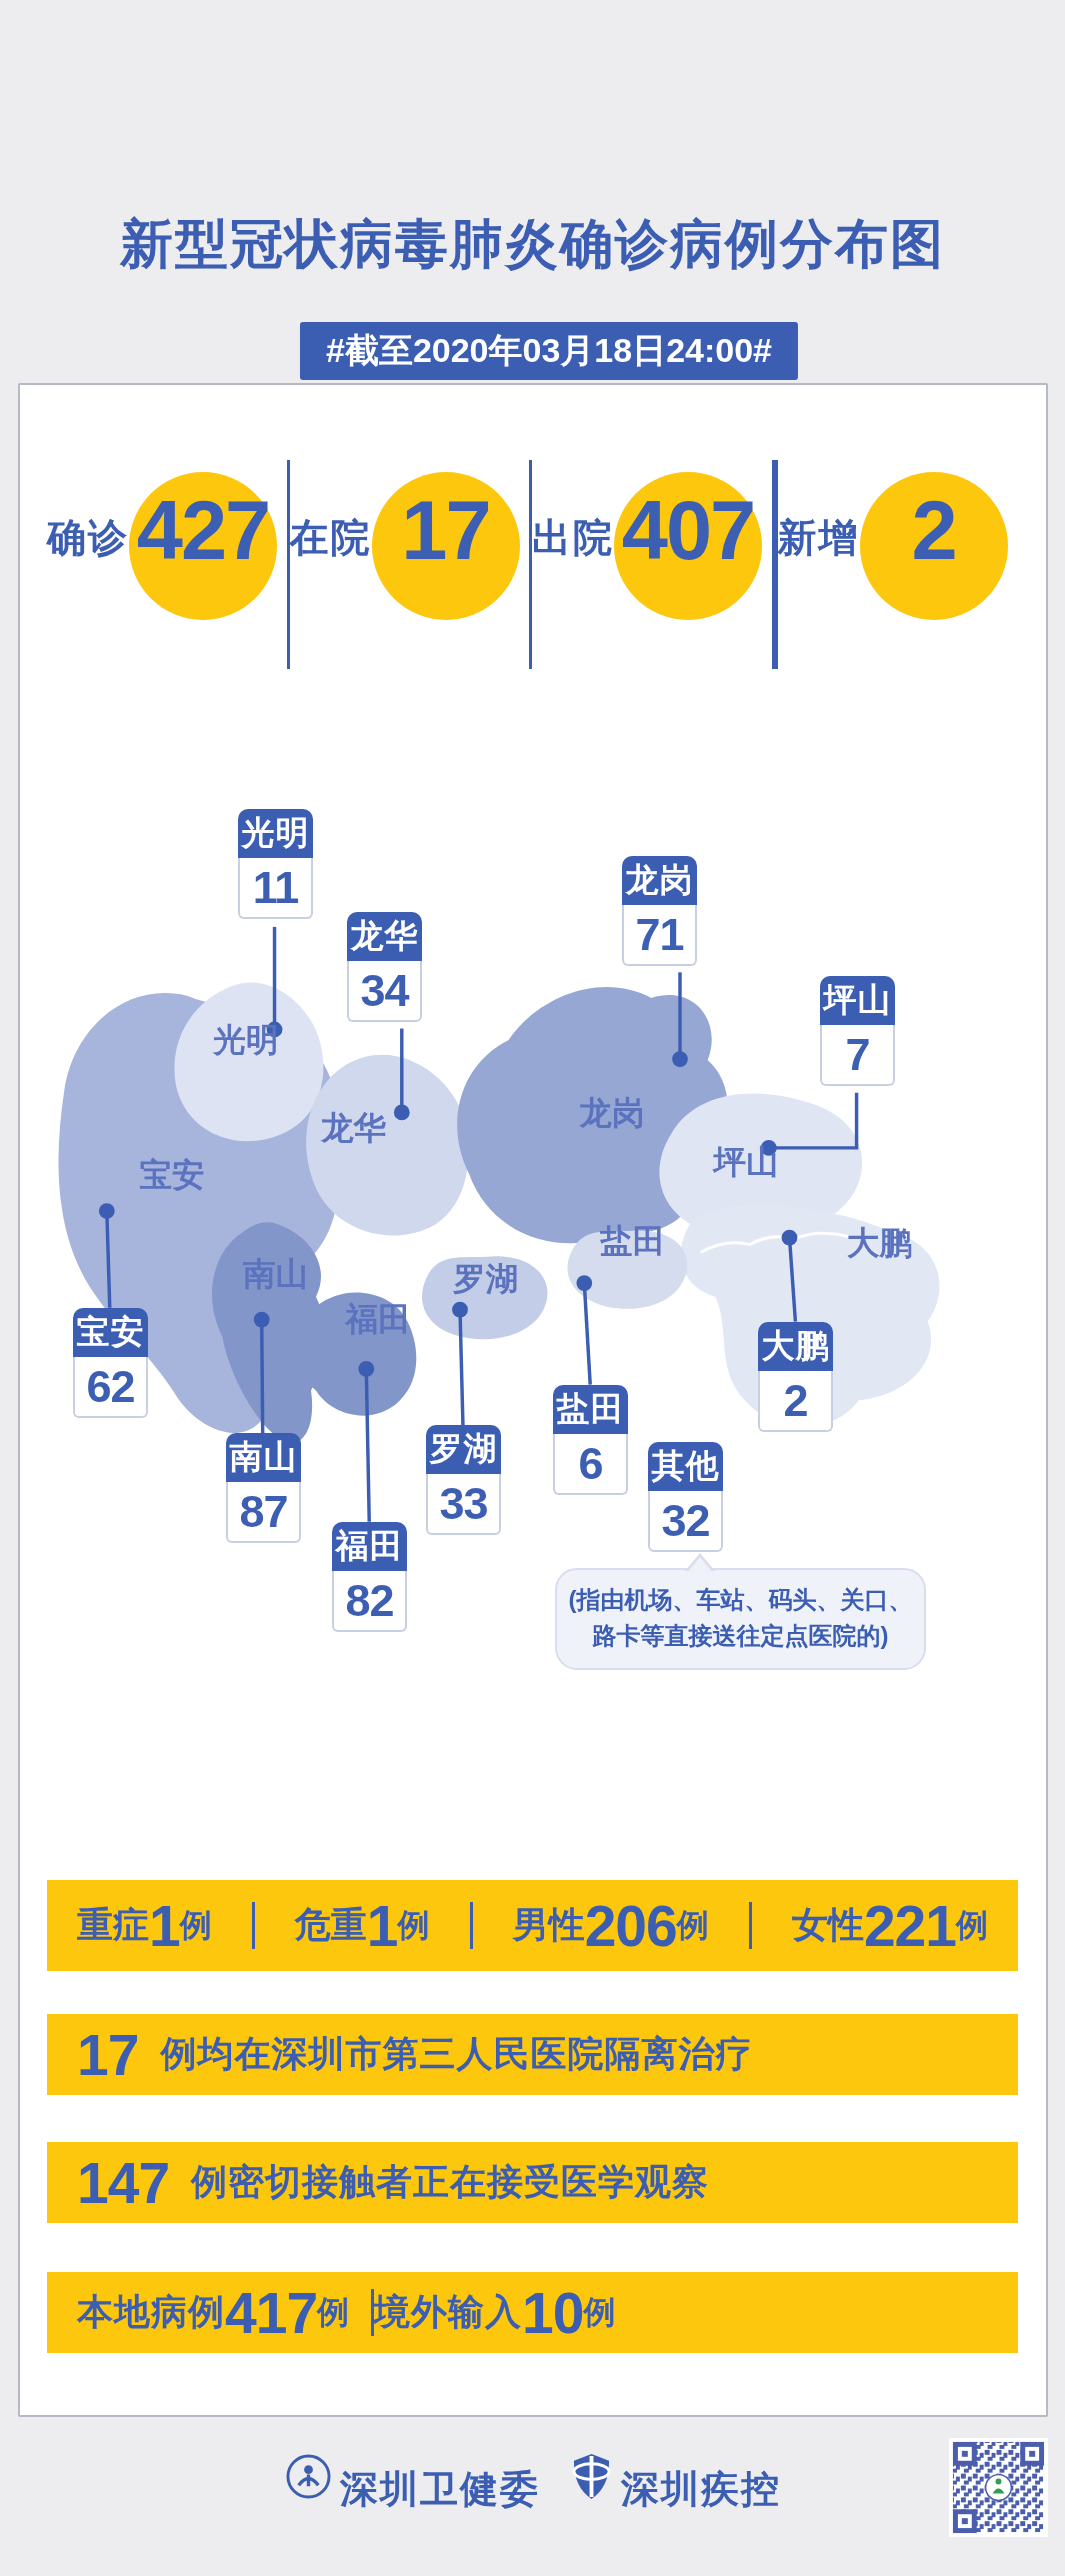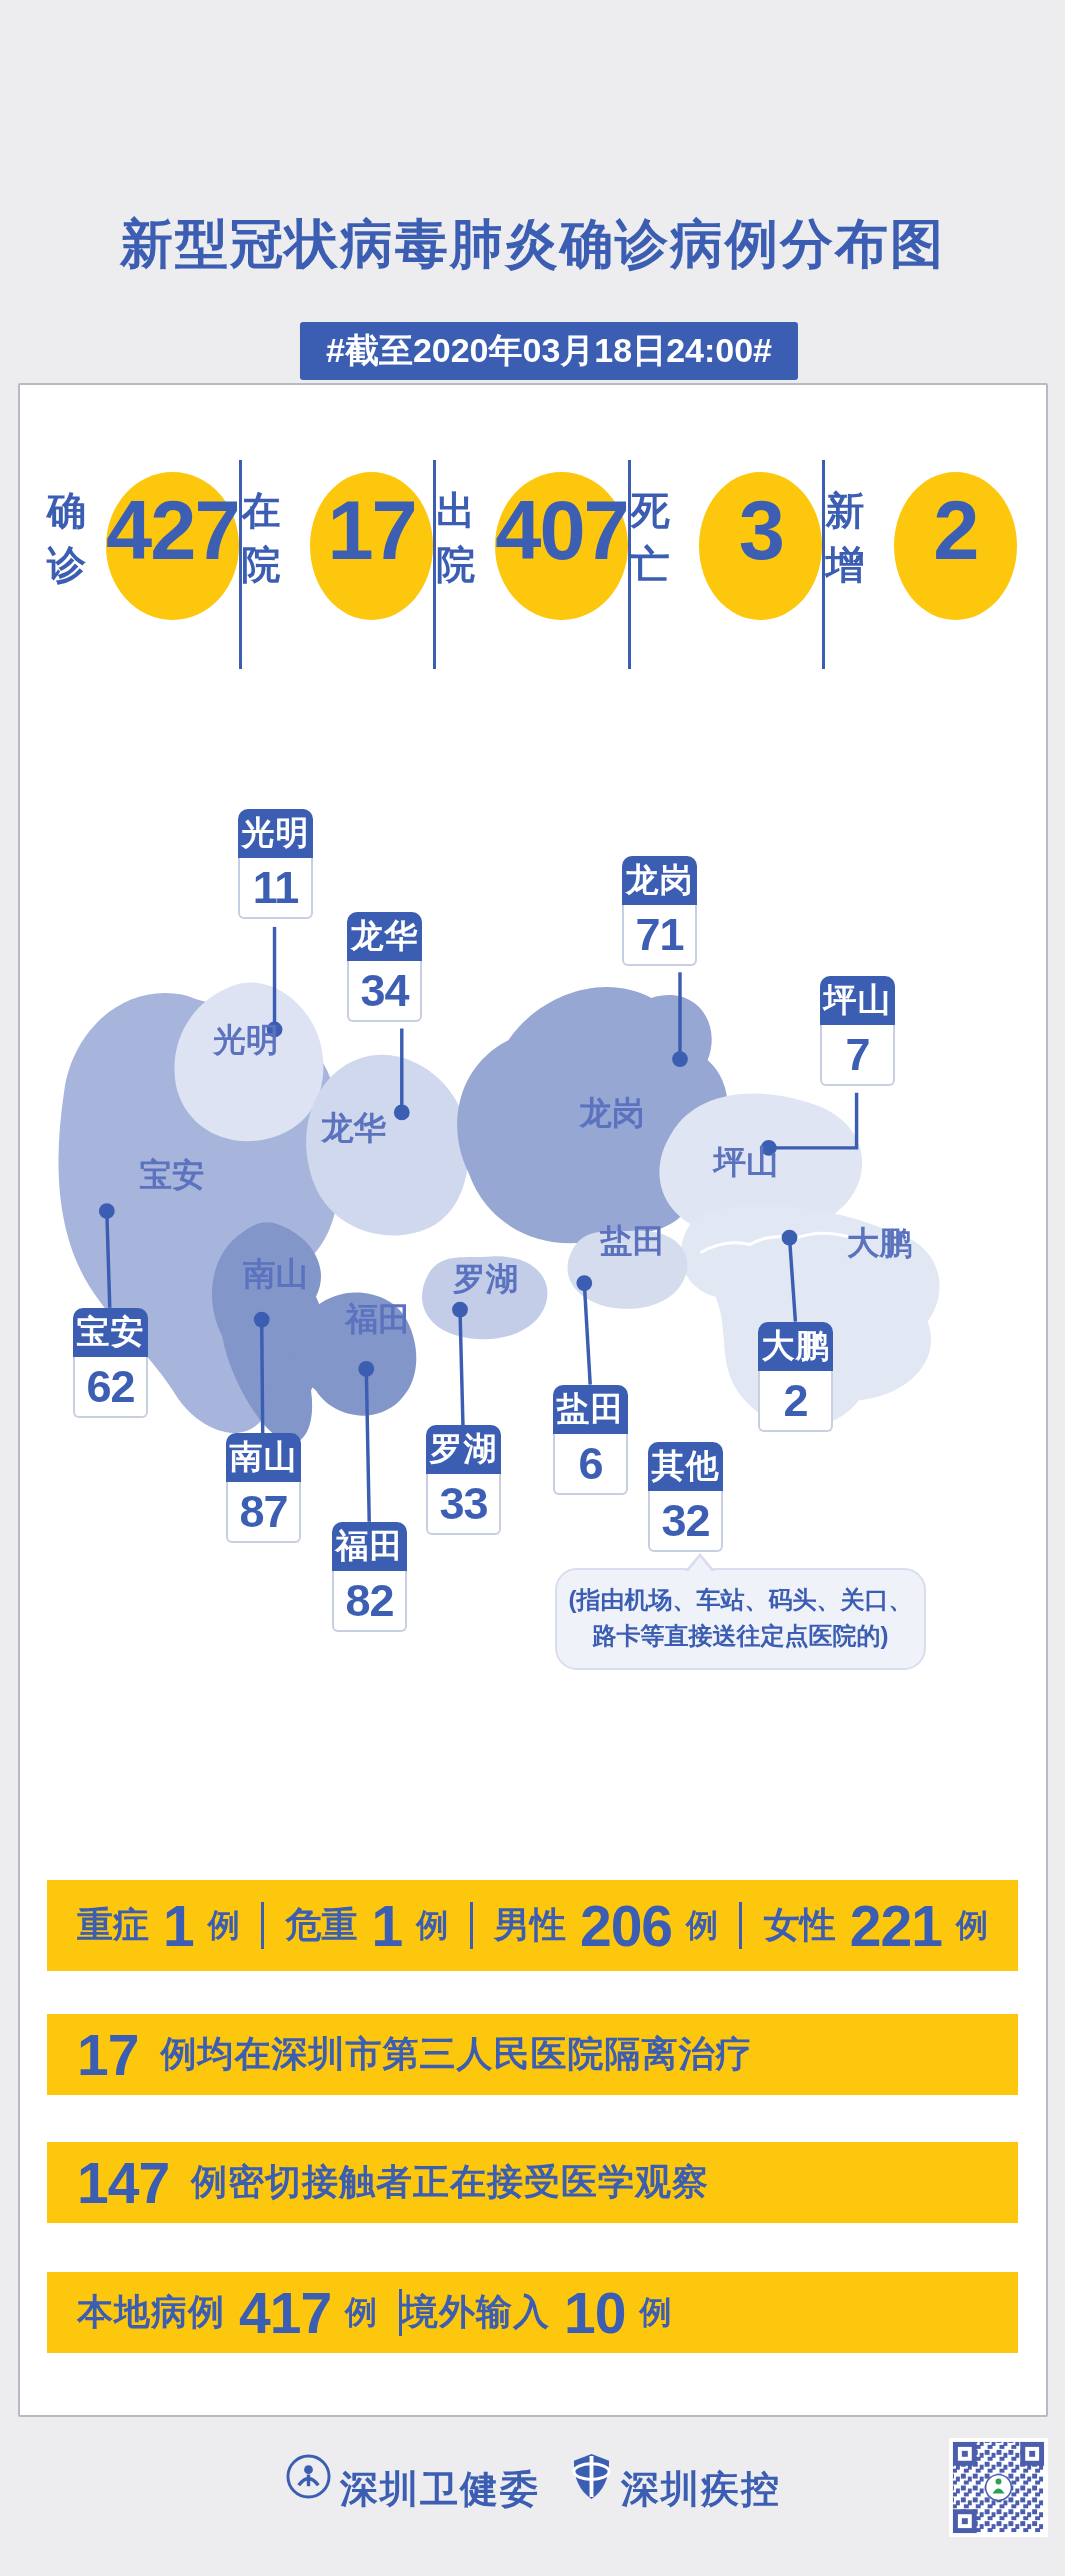--- a/index.html
+++ b/index.html
@@ -53,21 +53,21 @@
   .note:after{content:"";position:absolute;top:-13px;left:130px;width:0;height:0;
     border-left:13px solid transparent;border-right:13px solid transparent;border-bottom:16px solid #F0F2FA;}
   .note-line{color:#3B5DB2;font-size:24px;font-weight:700;text-align:center;line-height:36px;}
   
   .ybar{position:absolute;left:47px;width:971px;background:#FDC70D;color:#3B5DB2;
     display:flex;align-items:center;}
   .bar1{top:1880px;height:91px;justify-content:space-between;padding:0 30px;box-sizing:border-box;}
   .bar2{top:2014px;height:81px;padding:0 30px;box-sizing:border-box;}
   .bar3{top:2142px;height:81px;padding:0 30px;box-sizing:border-box;}
   .bar4{top:2272px;height:81px;padding:0 30px;box-sizing:border-box;}
-  .seg{display:flex;align-items:center;gap:14px;}
+  .seg{display:flex;align-items:center;gap:0;}
   .b-label{font-size:36px;font-weight:800;}
   .b-num{font-size:57px;font-weight:800;letter-spacing:-1px;}
   .b-unit{font-size:32px;font-weight:800;}
   .b-div{width:3px;height:47px;background:#3B5DB2;}
   .bar2 .b-num,.bar3 .b-num{margin-right:22px;}
   .b-text{font-size:36px;font-weight:800;letter-spacing:1px;}
   .bar4 .seg{margin-right:22px;}
   
   .footer-org{position:absolute;font-size:38px;font-weight:800;color:#3B5DB2;letter-spacing:2px;}
   #org1{left:340px;top:2464px;}
@@ -102,26 +102,20 @@
       </div>
     </div>
     <div class="stat-divider"></div>
     <div class="stat">
       <div class="stat-label">出院</div>
       <div class="stat-circle">
         <div class="stat-value">407</div>
       </div>
     </div>
     <div class="stat-divider"></div>
-    <div class="stat">
-      <div class="stat-label">死亡</div>
-      <div class="stat-circle">
-        <div class="stat-value">3</div>
-      </div>
-    </div>
     <div class="stat-divider"></div>
     <div class="stat">
       <div class="stat-label">新增</div>
       <div class="stat-circle">
         <div class="stat-value">2</div>
       </div>
     </div>
   </div>
 
   <svg class="map-svg" width="1026" height="740" viewBox="0 0 1040 750">

